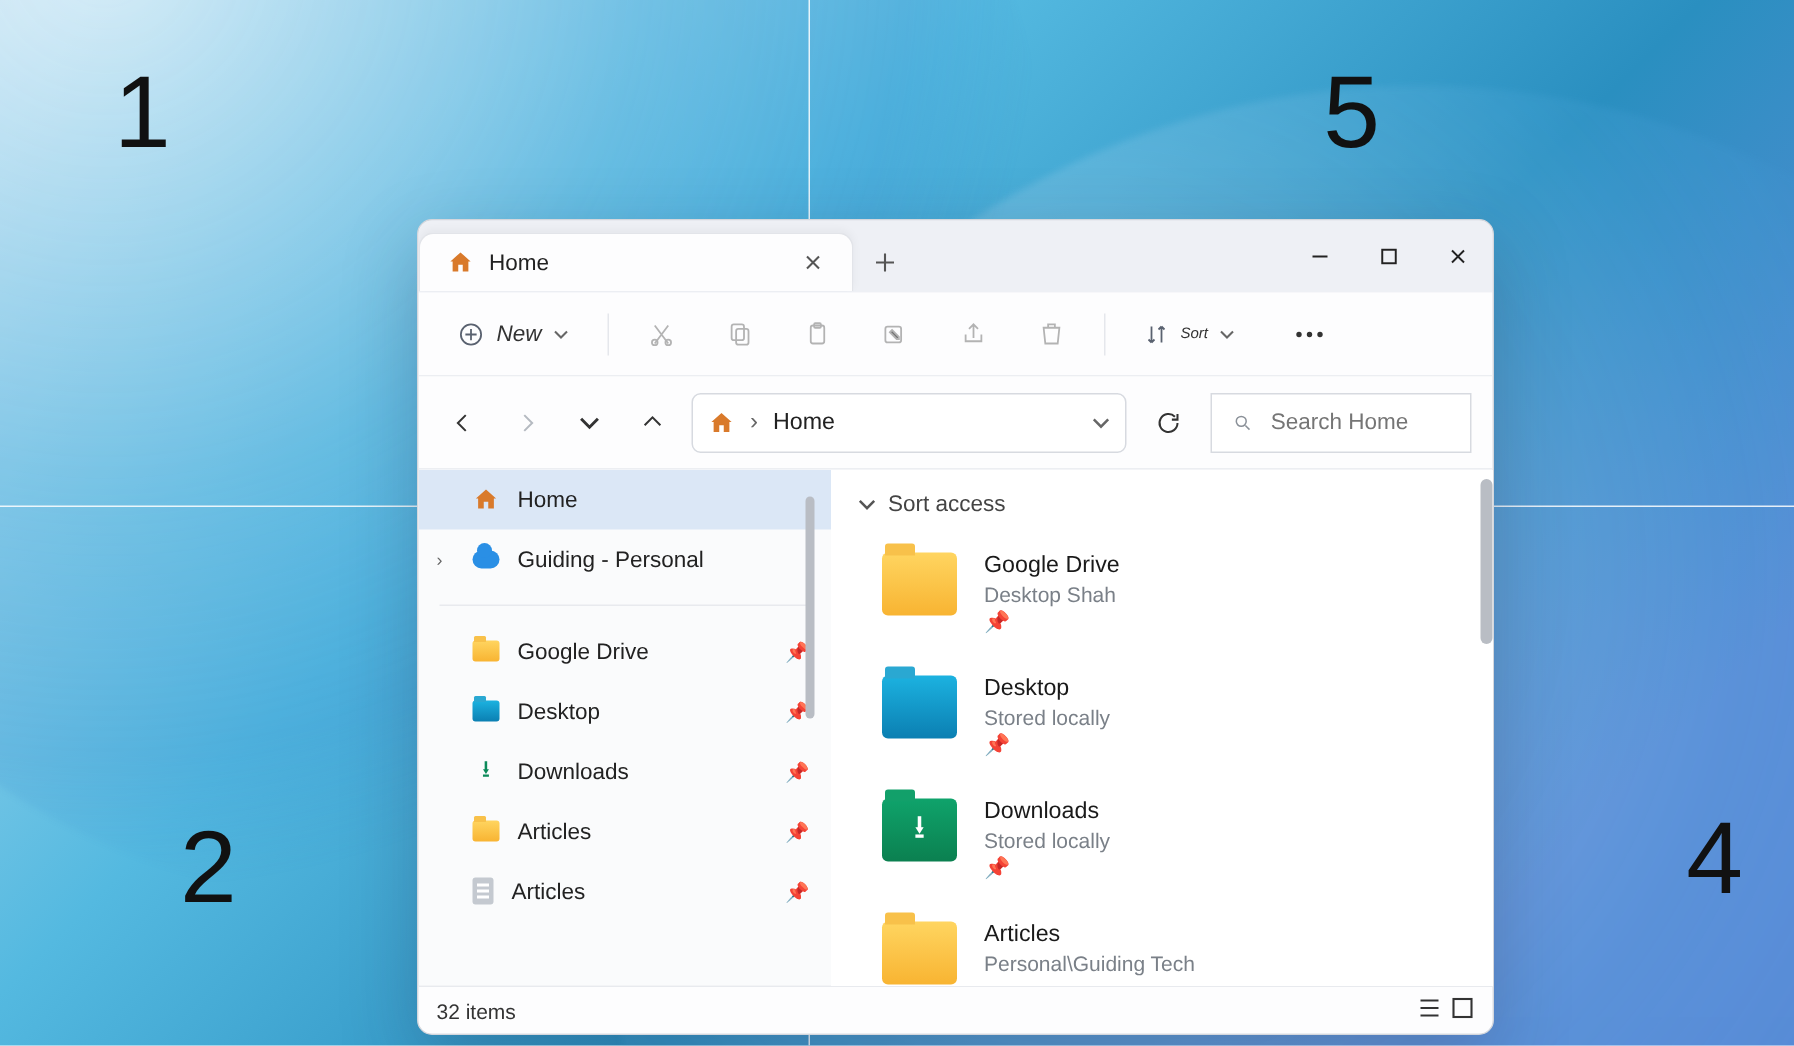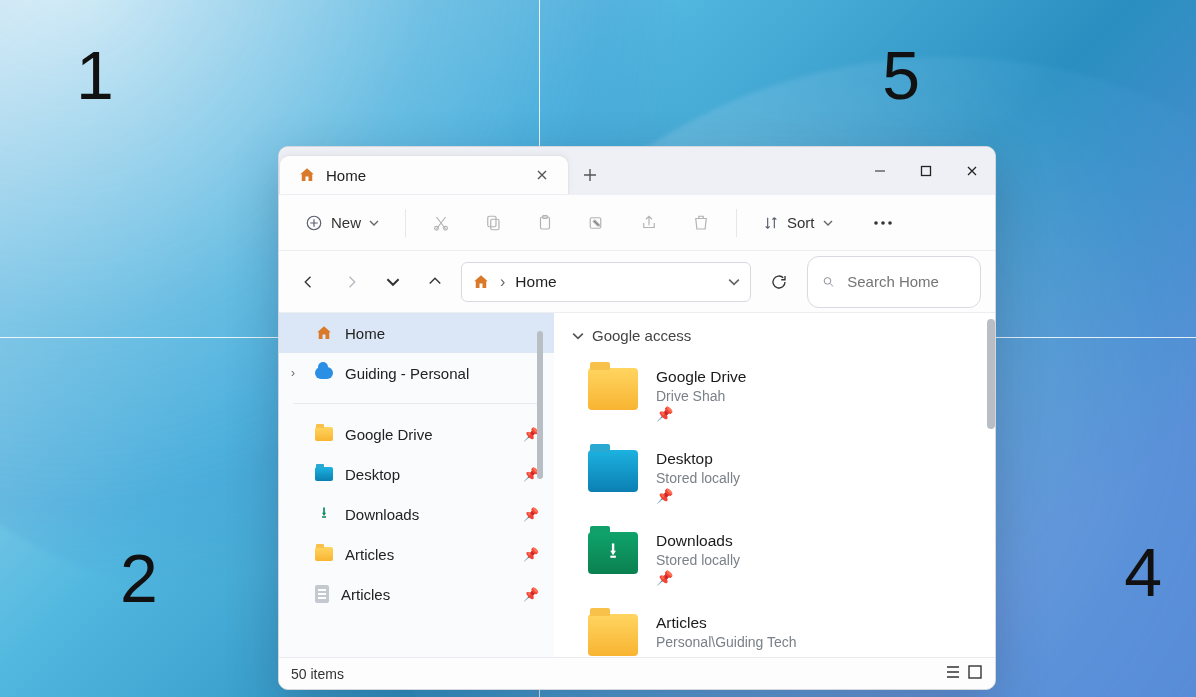--- a/index.html
+++ b/index.html
@@ -43,38 +43,38 @@
 }
 .tab-close { margin-left: auto; width: 24px; height: 24px; display: flex; align-items: center; justify-content: center; color: #555; cursor: pointer; border-radius: 4px; }
 .newtab { display:flex; align-items:center; justify-content:center; width:42px; margin-top:8px; color:#555; }
 .win-controls { margin-left:auto; display:flex; }
 .wc-btn { width:46px; display:flex; align-items:center; justify-content:center; color:#222; }
 
 .toolbar {
   height: 56px; background: #fdfdfe; display: flex; align-items: center; gap: 18px;
   padding: 0 18px; border-bottom: 1px solid #eceef2;
 }
-.tb-btn { display:flex; align-items:center; gap:8px; color:#5a6270; padding:6px 8px; border-radius:6px; }
+.tb-btn { display:flex; align-items:center; gap:8px; color:#5a6270; padding:6px 8px; border-radius:6px;font-style:italic; }
 .tb-btn.disabled { opacity: 0.55; }
 .tb-sep { width:1px; height:28px; background:#e5e7ec; }
 
 .navbar {
   height: 62px; background: #fdfdfe; display:flex; align-items:center; gap:10px;
   padding: 0 14px; border-bottom: 1px solid #eceef2;
 }
 .nav-btn { width:32px; height:32px; display:flex; align-items:center; justify-content:center; border-radius:6px; color:#3a3f46; }
 .nav-btn.disabled { color:#a8adb5; }
 .address {
   flex: 0 0 290px; height: 40px; border:1px solid #d7dae0; border-radius:6px; background:#fff;
   display:flex; align-items:center; gap:10px; padding:0 10px;
 }
 .address .chev { margin-left:auto; color:#666; }
 .refresh-btn { width:36px; height:36px; display:flex; align-items:center; justify-content:center; color:#3a3f46; border-radius:6px; }
 .search {
-  flex: 1; height: 52px; border:1px solid #d7dae0; border-radius:12px; background:#fff;
+  flex: 1; height: 40px; border:1px solid #d7dae0; border-radius:0; background:#fff;
   display:flex; align-items:center; gap:12px; padding:0 14px; color:#8a9098;
 }
 .search input { border:none; outline:none; width:100%; font-size:15px; color:#333; background:transparent; }
 
 .body { flex:1; display:flex; overflow:hidden; position:relative; }
 .sidebar { width: 275px; background:#fafbfc; overflow-y:auto; padding-bottom: 10px; }
 .side-item {
   height: 40px; display:flex; align-items:center; gap:12px; padding:0 14px 0 36px;
   font-size: 15px; color:#222; position:relative;
 }
@@ -224,21 +224,21 @@
     <div class="tb-btn disabled">
         <svg width="18" height="18" viewBox="0 0 24 24">
           <path fill="none" stroke="#777" stroke-width="1.6" d="M5 6h14l-1.5 14h-11zM9 3h6v3H9z"></path>
         </svg>
       </div>
     <div class="tb-sep"></div>
     <div class="tb-btn">
       <svg width="16" height="16" viewBox="0 0 24 24">
           <path fill="none" stroke="#5a6270" stroke-width="1.8" d="M7 4v16m0 0l-3-3m3 3l3-3M17 20V4m0 0l-3 3m3-3l3 3"></path>
         </svg>
-      <span style="font-size:15px; color:#333;">Sort</span>
+      <span style="font-size:10px; color:#333;">Sort</span>
       <svg width="10" height="10" viewBox="0 0 10 10">
           <path fill="none" stroke="#666" stroke-width="1.4" d="M1 3l4 4 4-4"></path>
         </svg>
     </div>
     <div class="tb-btn" style="margin-left:6px;">
       <svg width="20" height="6" viewBox="0 0 20 6">
           <circle cx="3" cy="3" r="1.8" fill="#333"></circle>
           <circle cx="10" cy="3" r="1.8" fill="#333"></circle>
           <circle cx="17" cy="3" r="1.8" fill="#333"></circle>
         </svg>
@@ -331,28 +331,28 @@
       </div>
     </div>
 
     <div class="sidebar-scroll"></div>
 
     <div class="content">
       <div class="section-header">
         <svg width="12" height="12" viewBox="0 0 10 10">
             <path fill="none" stroke="#555" stroke-width="1.4" d="M1 3l4 4 4-4"></path>
           </svg>
-        <span>Google access</span>
+        <span>Sort access</span>
       </div>
       <div class="qa-list">
         <div class="qa-item">
           <div class="qa-icon folder-yellow"></div>
           <div class="qa-text">
             <div class="name">Google Drive</div>
-            <div class="sub">Drive Shah</div>
+            <div class="sub">Desktop Shah</div>
             <div class="pin">📌</div>
           </div>
         </div>
         <div class="qa-item">
           <div class="qa-icon folder-blue"></div>
           <div class="qa-text">
             <div class="name">Desktop</div>
             <div class="sub">Stored locally</div>
             <div class="pin">📌</div>
           </div>
@@ -371,21 +371,21 @@
             <div class="name">Articles</div>
             <div class="sub">Personal\Guiding Tech</div>
           </div>
         </div>
       </div>
       <div class="content-scroll"></div>
     </div>
   </div>
 
   <div class="statusbar">
-    <span>50 items</span>
+    <span>32 items</span>
     <div class="view-btns">
       <div><svg width="16" height="16" viewBox="0 0 16 16">
             <path stroke="#333" stroke-width="1.4" d="M2 3h12M2 8h12M2 13h12"></path>
           </svg></div>
       <div><svg width="16" height="16" viewBox="0 0 16 16">
             <rect x="2" y="2" width="12" height="12" fill="none" stroke="#333" stroke-width="1.4"></rect>
           </svg></div>
     </div>
   </div>
 

